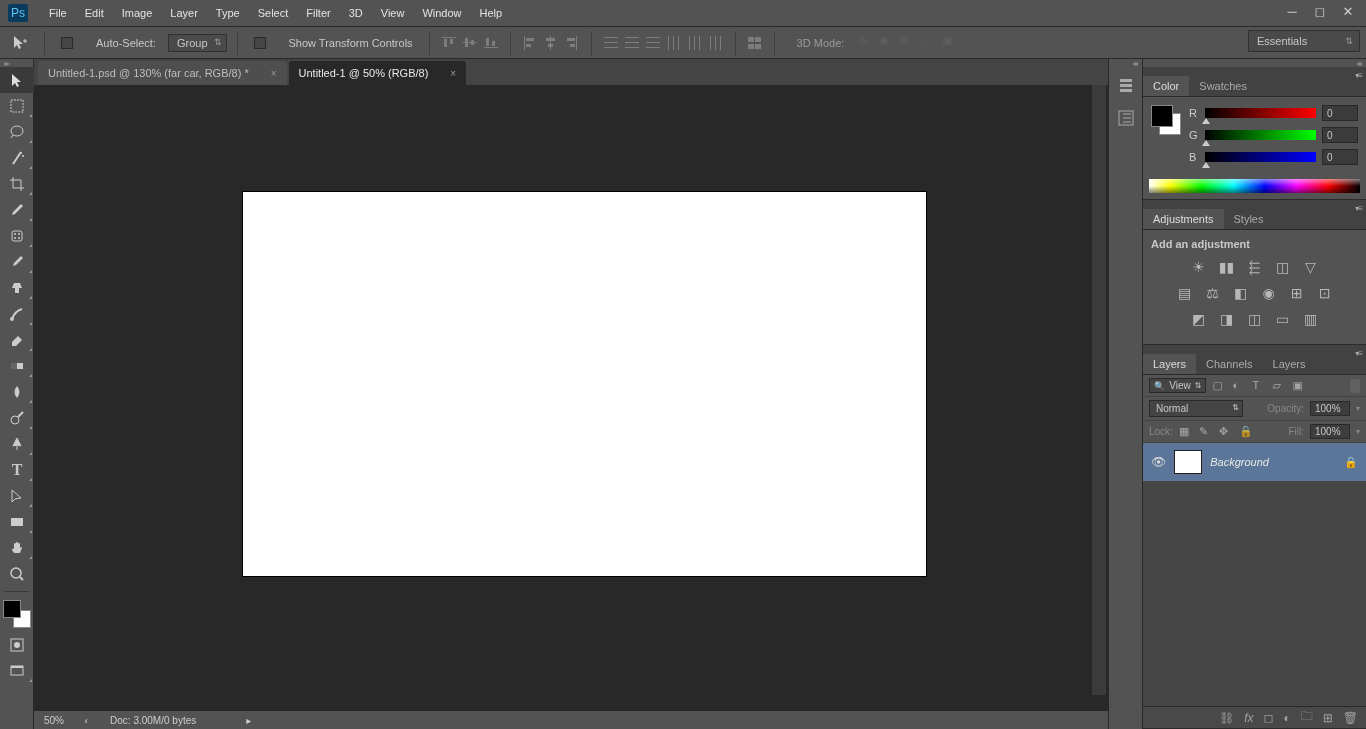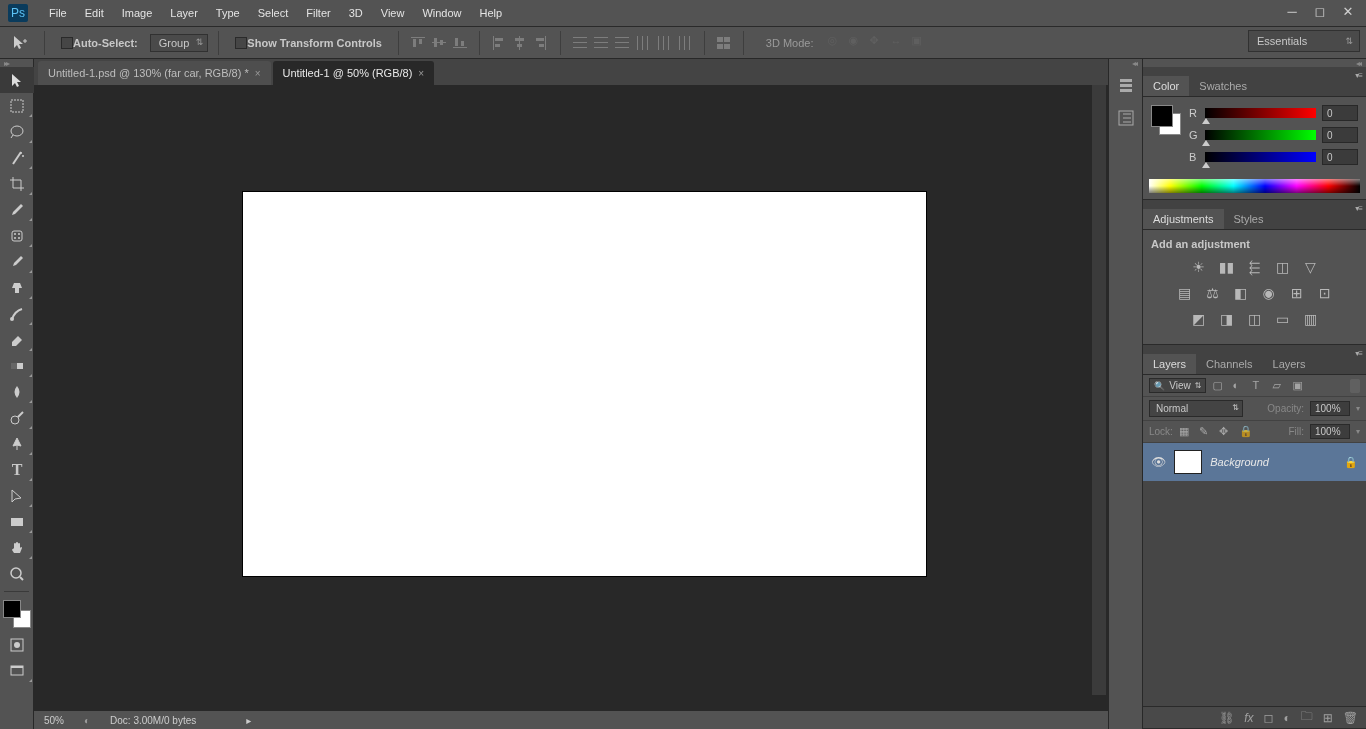--- a/index.html
+++ b/index.html
@@ -4,21 +4,21 @@
 <style>
 * { margin: 0; padding: 0; box-sizing: border-box; user-select: none; }
 body { font-family: "Segoe UI", Tahoma, sans-serif; font-size: 11px; color: #c8c8c8; background: #535353; overflow: hidden; width: 1366px; height: 729px; position: relative; }
 .menubar { height: 27px; background: #535353; display: flex; align-items: center; padding-left: 8px; border-bottom: 1px solid #2a2a2a; }
 .ps-logo { width: 20px; height: 18px; background: #0a3b5c; color: #5cc3f7; font-weight: normal; font-size: 12px; display: flex; align-items: center; justify-content: center; border-radius: 2px; margin-right: 12px; }
 .menu-item { padding: 0 9px; height: 27px; display: flex; align-items: center; color: #e4e4e4; cursor: default; }
 .window-ctrls { position: absolute; right: 4px; top: 2px; display: flex; }
 .win-btn { width: 28px; height: 18px; display: flex; align-items: center; justify-content: center; font-size: 13px; color: #d0d0d0; }
 .optbar { height: 32px; background: #535353; display: flex; align-items: center; border-bottom: 1px solid #282828; padding-left: 6px; gap: 6px; }
 .opt-tool { width: 28px; height: 22px; display: flex; align-items: center; justify-content: center; }
-.opt-check { display: flex; align-items: flex-start; gap: 0; padding: 0 6px; font-weight: bold; }
+.opt-check { display: flex; align-items: flex-start; gap: 23px; padding: 0 6px; }
 .chk { width: 12px; height: 12px; border: 1px solid #2a2a2a; background: #464646; }
 .opt-select { background: #4a4a4a; border: 1px solid #313131; padding: 2px 18px 2px 8px; position: relative; font-size: 11px; }
 .opt-select::after { content: "⇅"; position: absolute; right: 4px; top: 2px; font-size: 9px; color: #9a9a9a; }
 .sep { width: 1px; height: 24px; background: #3e3e3e; margin: 0 4px; }
 .align-grp { display: flex; gap: 3px; }
 .align-ic { width: 18px; height: 18px; opacity: 0.35; }
 .mode-lbl { color: #9a9a9a; margin-left: 12px; }
 .workspace-dd { position: absolute; right: 6px; top: 30px; width: 112px; height: 22px; background: #4a4a4a; border: 1px solid #313131; display: flex; align-items: center; padding: 0 8px; }
 .workspace-dd::after { content: "⇅"; position: absolute; right: 6px; font-size: 9px; color: #9a9a9a; }
 .grips { height: 8px; display: flex; align-items: center; padding-left: 4px; color: #888; font-size: 8px; letter-spacing: -2px; }
@@ -26,21 +26,21 @@
 .main { display: flex; height: 670px; }
 .toolbox { width: 34px; background: #535353; border-right: 1px solid #282828; display: flex; flex-direction: column; }
 .tool { width: 34px; height: 26px; display: flex; align-items: center; justify-content: center; color: #c8c8c8; position: relative; }
 .tool.active { background: #3a3a3a; }
 .tool .tri { position: absolute; right: 2px; bottom: 2px; width: 0; height: 0; border-left: 3px solid transparent; border-bottom: 3px solid #9a9a9a; }
 .colors { width: 28px; height: 28px; margin: 4px auto; position: relative; }
 .fg-sw { width: 18px; height: 18px; background: #000; border: 1px solid #888; position: absolute; top: 0; left: 0; z-index: 2; }
 .bg-sw { width: 18px; height: 18px; background: #fff; border: 1px solid #888; position: absolute; bottom: 0; right: 0; }
 .doc-area { flex: 1; display: flex; flex-direction: column; background: #282828; }
 .tabs { height: 26px; background: #444; display: flex; align-items: flex-end; padding-left: 4px; }
-.tab { height: 24px; padding: 0 10px; display: flex; align-items: center; gap: 6px; font-size: 11px; border-radius: 3px 3px 0 0; margin-right: 2px; }
+.tab { height: 24px; padding: 0 10px; display: flex; align-items: center; gap: 22px; font-size: 11px; border-radius: 3px 3px 0 0; margin-right: 2px; }
 .tab.inactive { background: #4e4e4e; color: #bdbdbd; }
 .tab.active { background: #282828; color: #e8e8e8; }
 .tab .x { font-size: 10px; color: #9a9a9a; }
 .canvas-wrap { flex: 1; display: flex; align-items: center; justify-content: center; background: #282828; position: relative; }
 .canvas { width: 683px; height: 384px; background: #fff; box-shadow: 0 0 0 1px #000; margin-top: -28px; margin-left: 26px; }
 .scroll-v { position: absolute; right: 2px; top: 0; bottom: 16px; width: 14px; background: #3b3b3b; }
 .status { height: 18px; background: #535353; display: flex; align-items: center; padding: 0 10px; gap: 20px; font-size: 10px; color: #ccc; }
 .status .arrow { margin-left: 30px; }
 .right-col { width: 34px; background: #535353; border-left: 1px solid #282828; }
 .dock-ic { width: 26px; height: 26px; margin: 6px auto; display: flex; align-items: center; justify-content: center; color: #b0b0b0; }

